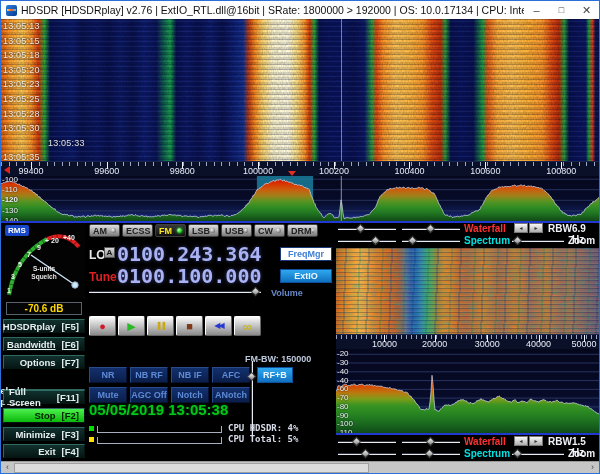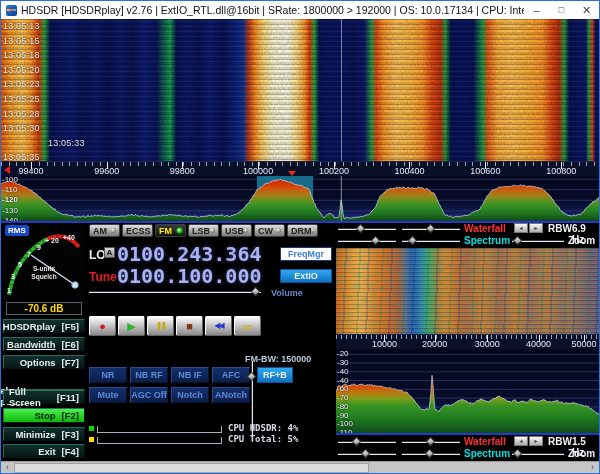--- a/index.html
+++ b/index.html
@@ -374,20 +374,21 @@
           <div class="dspbtn" style="left: 43px; top: 164px;">AGC Off</div>
           <div class="dspbtn" style="left: 84px; top: 164px;">Notch</div>
           <div class="dspbtn" style="left: 125px; top: 164px;">ANotch</div>
         </div>
       <div class="vslider">
         <div class="groove"></div>
           <div class="thumb" style="top:12px;"></div>
       </div>
       <div class="rfb">RF+B</div>
 
+      <div class="datetime">05/05/2019 13:05:38</div>
       <div id="cpu-rows">
           <div class="cpurow" style="top: 201px;">
             <span class="cpu-sq" style="background: rgb(0, 224, 0);"></span>
             <span class="cpu-bar"></span>
             <span class="cpu-text">CPU HDSDR: 4%</span>
           </div>
           <div class="cpurow" style="top: 212px;">
             <span class="cpu-sq" style="background: rgb(255, 224, 0);"></span>
             <span class="cpu-bar"></span>
             <span class="cpu-text">CPU Total: 5%</span>

